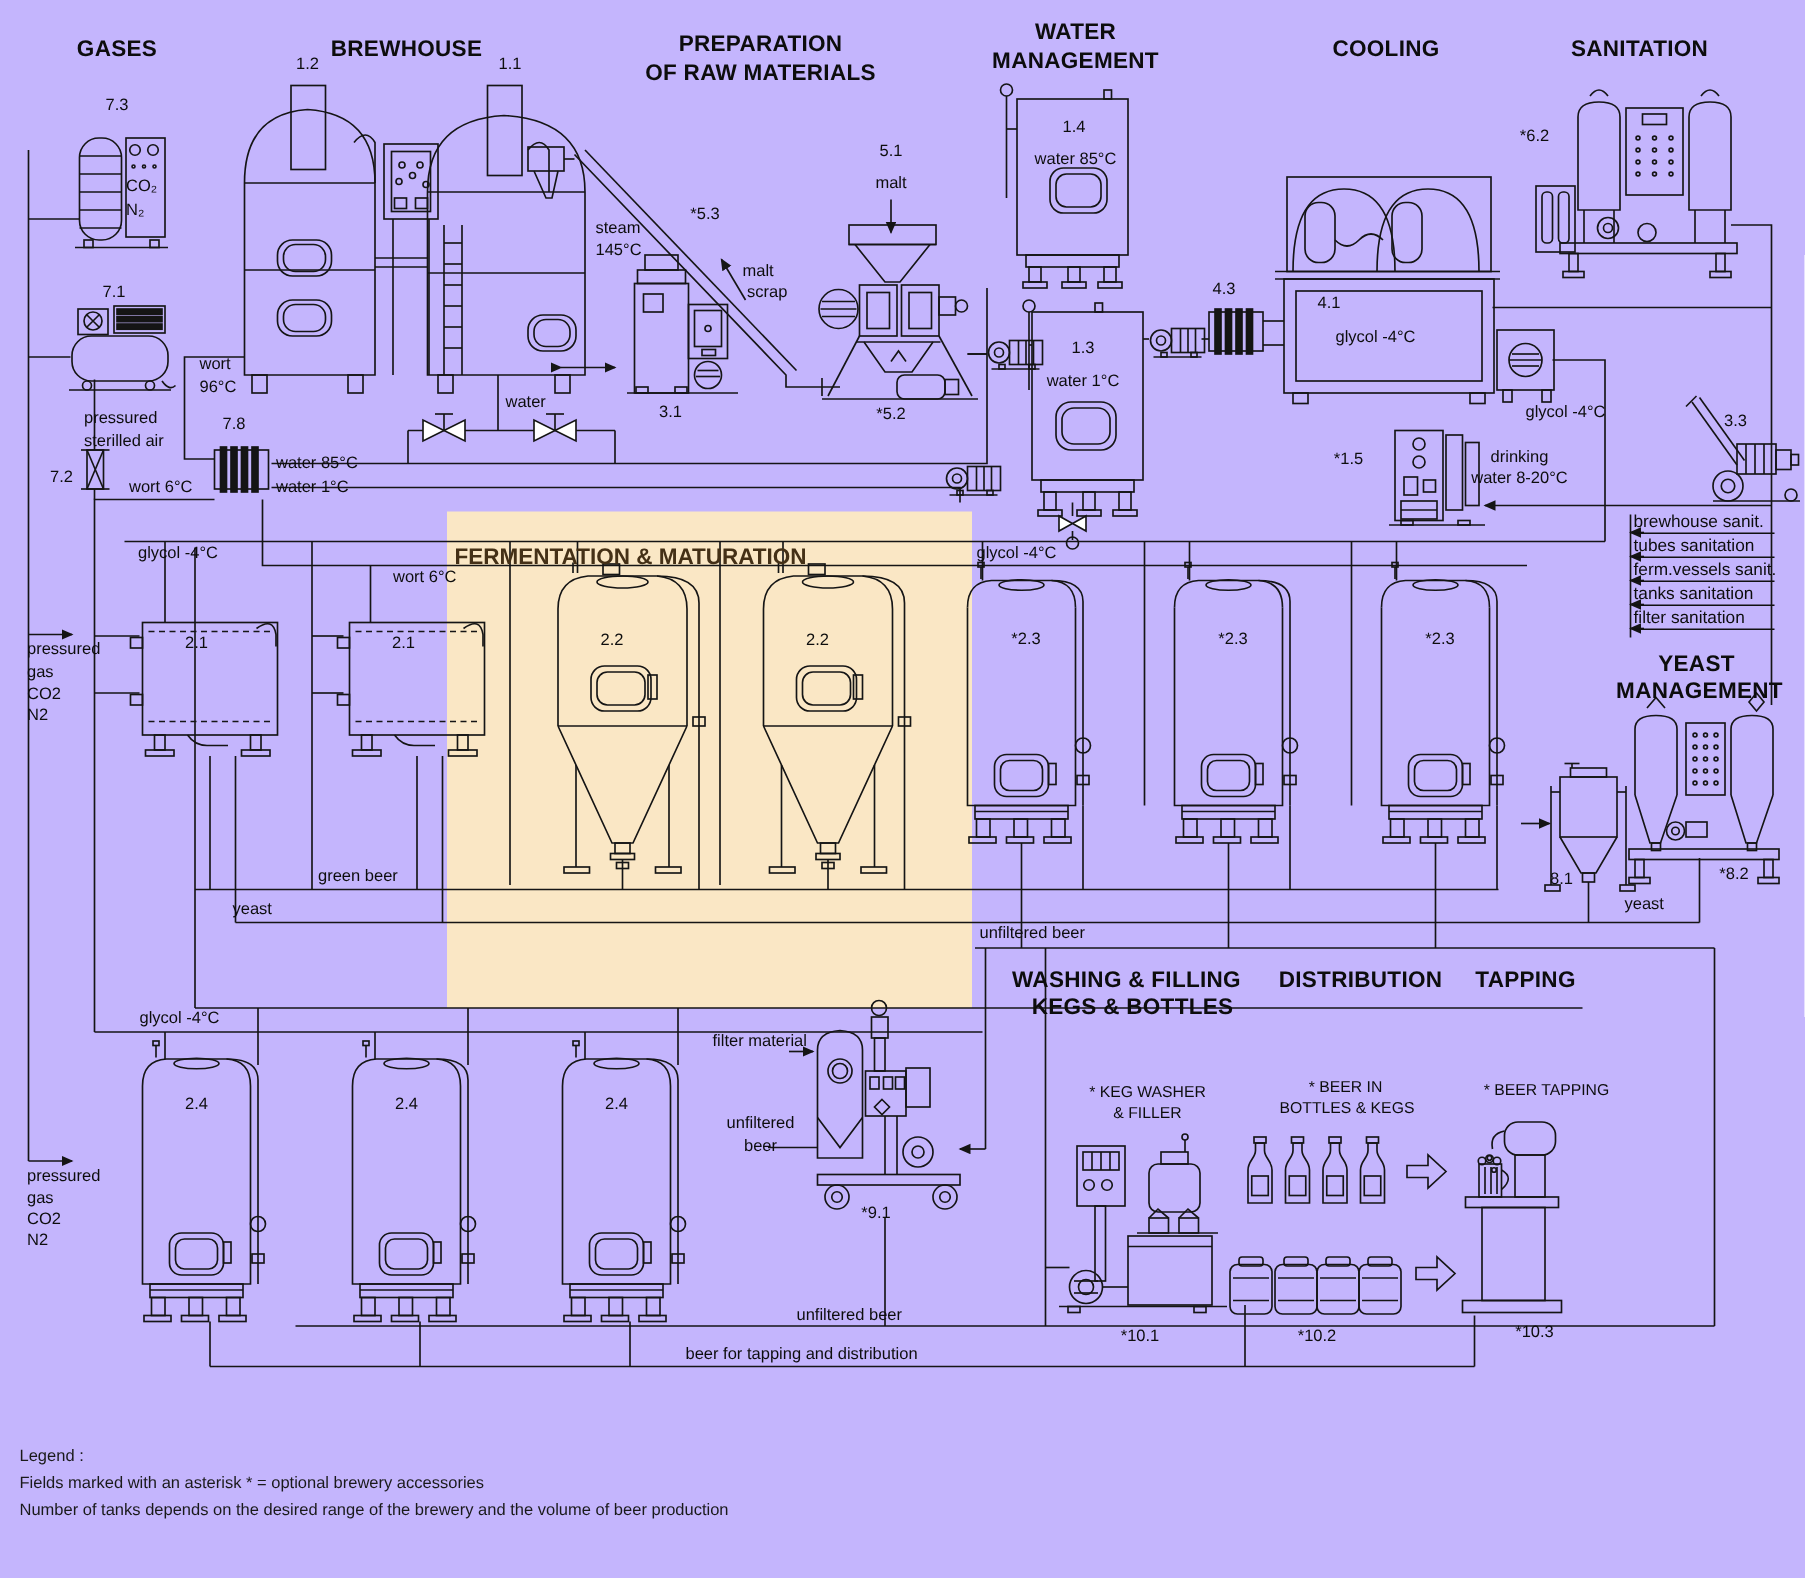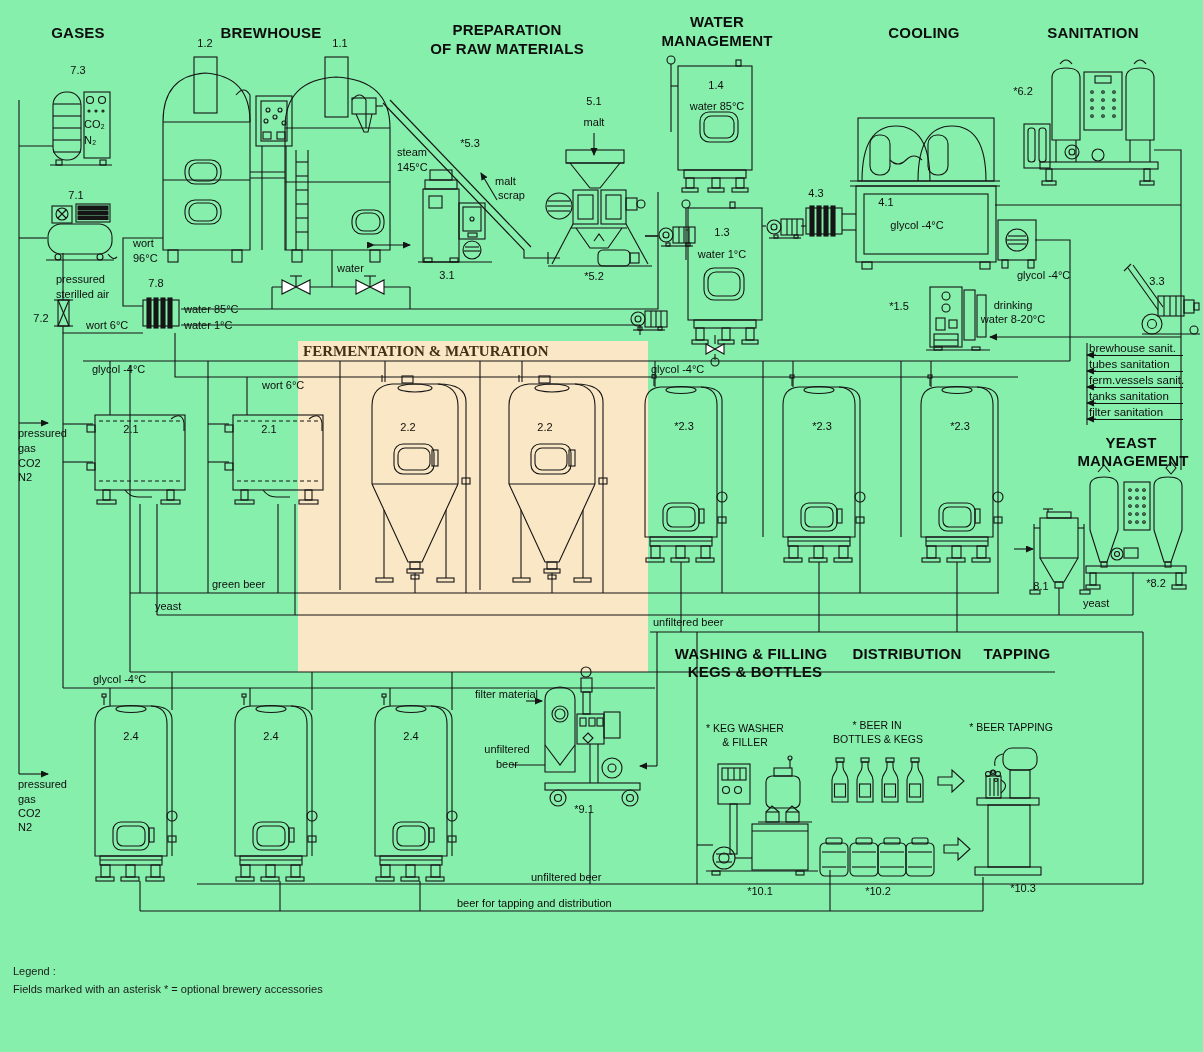--- a/index.html
+++ b/index.html
@@ -1,25 +1,25 @@
 <!DOCTYPE html>
 <html><head>
 <meta charset="utf-8">
 <style>
   html,body{margin:0;padding:0;background:#fff;}
-  #stage{position:relative;width:1203px;height:1052px;background:#86efac;overflow:hidden;
+  #stage{position:relative;width:1203px;height:1052px;background:#c4b5fd;overflow:hidden;
          font-family:"Liberation Sans",sans-serif;color:#111;}
   #pipes{position:absolute;left:0;top:0;z-index:1;}
   .hl{position:absolute;z-index:0;}
   .t{position:absolute;z-index:2;white-space:nowrap;line-height:1.05;color:#0d0d0d;}
   .c{transform:translateX(-50%);} 
   .sec{font-weight:bold;font-size:15px;letter-spacing:.2px;}
   .eq{font-weight:normal;font-size:11px;}
   .fl{font-size:11px;text-align:right;}
-  .cap{font-size:10.5px;}
+  .cap{font-size:10.5px;margin-left:20px;}
   .big{font-weight:800;font-size:23px;letter-spacing:.5px;}
   .ferm{font-weight:bold;font-size:15px;color:#443016;}
   .san{font-size:11.5px;border-bottom:1px solid #111;width:94px;padding-bottom:1px;}
   .leg{font-size:11px;color:#1a1a1a;}
 </style>
 </head>
 <body>
 
 <div id="stage">
 
@@ -652,21 +652,21 @@
   </svg>
 
   <div class="t sec c" style="left:78px;top:25px">GASES</div>
   <div class="t sec c" style="left:271px;top:25px">BREWHOUSE</div>
   <div class="t sec c" style="left:507px;top:22px">PREPARATION</div>
   <div class="t sec c" style="left:507px;top:41px">OF RAW MATERIALS</div>
   <div class="t sec c" style="left:717px;top:14px">WATER</div>
   <div class="t sec c" style="left:717px;top:33px">MANAGEMENT</div>
   <div class="t sec c" style="left:924px;top:25px">COOLING</div>
   <div class="t sec c" style="left:1093px;top:25px">SANITATION</div>
-  <div class="t ferm" style="left: 303px; top: 344px; color: rgb(68, 48, 22); font-family: Liberation Serif, serif;">FERMENTATION &amp; MATURATION</div>
+  <div class="t ferm" style="left: 303px; top: 364px; color: rgb(68, 48, 22);">FERMENTATION &amp; MATURATION</div>
   <div class="t sec c" style="left:751px;top:646px">WASHING &amp; FILLING</div>
   <div class="t sec c" style="left:755px;top:664px">KEGS &amp; BOTTLES</div>
   <div class="t sec c" style="left:907px;top:646px">DISTRIBUTION</div>
   <div class="t sec c" style="left:1017px;top:646px">TAPPING</div>
   <div class="t sec c" style="left:1131px;top:435px">YEAST</div>
   <div class="t sec c" style="left:1133px;top:453px">MANAGEMENT</div>
 
   <div class="t eq c" style="left:78px;top:65px">7.3</div>
   <div class="t eq c" style="left:76px;top:190px">7.1</div>
   <div class="t eq c" style="left:41px;top:313px">7.2</div>
@@ -751,14 +751,15 @@
   <div class="t cap c" style="left:1011px;top:722px">* BEER TAPPING</div>
 
   <div class="t san" style="left:1089px;top:342px">brewhouse sanit.</div>
   <div class="t san" style="left:1089px;top:358px">tubes sanitation</div>
   <div class="t san" style="left:1089px;top:374px">ferm.vessels sanit.</div>
   <div class="t san" style="left:1089px;top:390px">tanks sanitation</div>
   <div class="t san" style="left:1089px;top:406px">filter sanitation</div>
 
   <div class="t leg" style="left:13px;top:966px">Legend :</div>
   <div class="t leg" style="left:13px;top:984px">Fields marked with an asterisk * = optional brewery accessories</div>
+  <div class="t leg" style="left:13px;top:1002px">Number of tanks depends on the desired range of the brewery and the volume of beer production</div>
 
 </div>
 
 </body></html>

